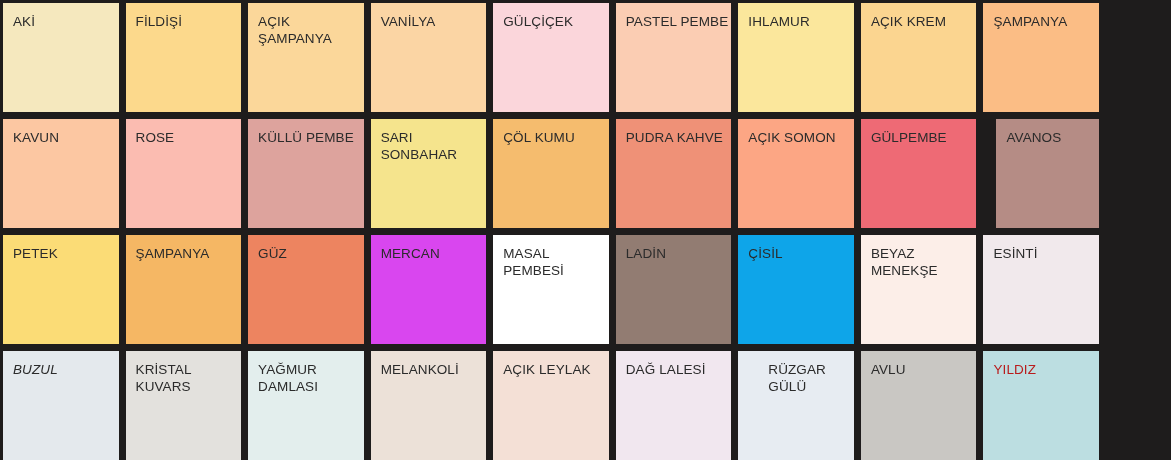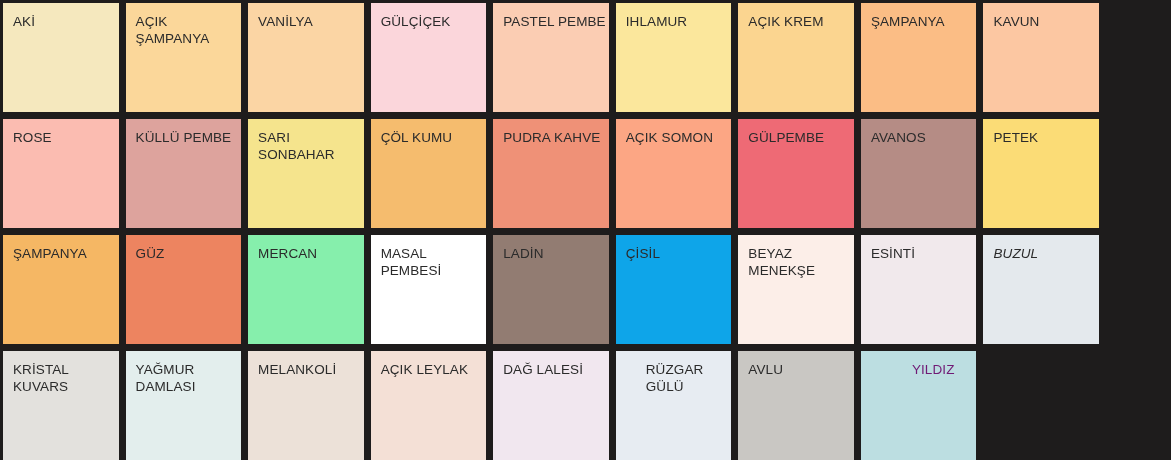--- a/index.html
+++ b/index.html
@@ -42,20 +42,23 @@
     pointer-events: none;
   }
 </style>
 </head>
 <body>
 
 <div id="palette-grid" style="background: rgb(30, 28, 28); grid-template-columns: repeat(9, 1fr); grid-template-rows: repeat(4, 1fr);">
     <div class="swatch" style="background: rgb(245, 232, 190);">
       <span class="swatch-label" style="color: rgb(43, 43, 43);">AKİ</span>
     </div>
+    <div class="swatch" style="background: rgb(252, 217, 140);">
+      <span class="swatch-label" style="color: rgb(43, 43, 43);">FİLDİŞİ</span>
+    </div>
     <div class="swatch" style="background: rgb(251, 215, 154);">
       <span class="swatch-label" style="color: rgb(43, 43, 43);">AÇIK ŞAMPANYA</span>
     </div>
     <div class="swatch" style="background: rgb(251, 213, 164);">
       <span class="swatch-label" style="color: rgb(43, 43, 43);">VANİLYA</span>
     </div>
     <div class="swatch" style="background: rgb(251, 214, 219);">
       <span class="swatch-label" style="color: rgb(43, 43, 43);">GÜLÇİÇEK</span>
     </div>
     <div class="swatch" style="background: rgb(251, 205, 179);">
@@ -88,33 +91,33 @@
     </div>
     <div class="swatch" style="background: rgb(239, 145, 119);">
       <span class="swatch-label" style="color: rgb(43, 43, 43);">PUDRA KAHVE</span>
     </div>
     <div class="swatch" style="background: rgb(252, 166, 132);">
       <span class="swatch-label" style="color: rgb(43, 43, 43);">AÇIK SOMON</span>
     </div>
     <div class="swatch" style="background: rgb(238, 106, 117);">
       <span class="swatch-label" style="color: rgb(43, 43, 43);">GÜLPEMBE</span>
     </div>
-    <div class="swatch" style="background: rgb(181, 140, 133);">
+    <div class="swatch" style="background: rgb(181, 140, 133); margin-left: 13px;">
       <span class="swatch-label" style="color: rgb(43, 43, 43);">AVANOS</span>
     </div>
     <div class="swatch" style="background: rgb(251, 220, 118);">
       <span class="swatch-label" style="color: rgb(43, 43, 43);">PETEK</span>
     </div>
     <div class="swatch" style="background: rgb(245, 183, 100);">
       <span class="swatch-label" style="color: rgb(43, 43, 43);">ŞAMPANYA</span>
     </div>
     <div class="swatch" style="background: rgb(237, 132, 96);">
       <span class="swatch-label" style="color: rgb(43, 43, 43);">GÜZ</span>
     </div>
-    <div class="swatch" style="background: #86efac;">
+    <div class="swatch" style="background: #d946ef;">
       <span class="swatch-label" style="color: rgb(43, 43, 43);">MERCAN</span>
     </div>
     <div class="swatch" style="background: #ffffff;">
       <span class="swatch-label" style="color: rgb(43, 43, 43);">MASAL PEMBESİ</span>
     </div>
     <div class="swatch" style="background: rgb(146, 124, 114);">
       <span class="swatch-label" style="color: rgb(43, 43, 43);">LADİN</span>
     </div>
     <div class="swatch" style="background: #0ea5e9;">
       <span class="swatch-label" style="color: rgb(43, 43, 43);">ÇİSİL</span>
@@ -146,15 +149,15 @@
     <div class="swatch" style="background: rgb(241, 231, 239);">
       <span class="swatch-label" style="color: rgb(43, 43, 43);">DAĞ LALESİ</span>
     </div>
     <div class="swatch" style="background: rgb(231, 236, 242);">
       <span class="swatch-label" style="color: rgb(43, 43, 43); margin-left: 20px;">RÜZGAR GÜLÜ</span>
     </div>
     <div class="swatch" style="background: rgb(201, 199, 195);">
       <span class="swatch-label" style="color: rgb(43, 43, 43);">AVLU</span>
     </div>
     <div class="swatch" style="background: rgb(188, 222, 225);">
-      <span class="swatch-label" style="color: #701a75; margin-left: 41px;">YILDIZ</span>
+      <span class="swatch-label" style="color: #b91c1c;">YILDIZ</span>
     </div>
   </div>
 
 </body></html>

